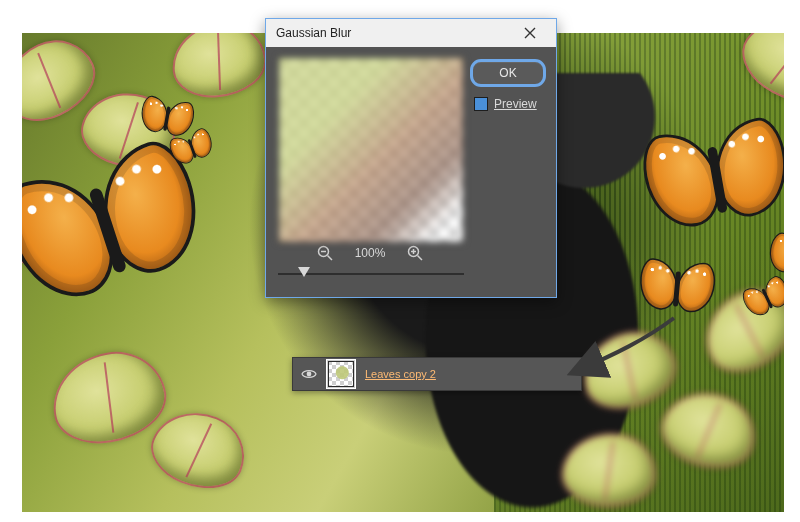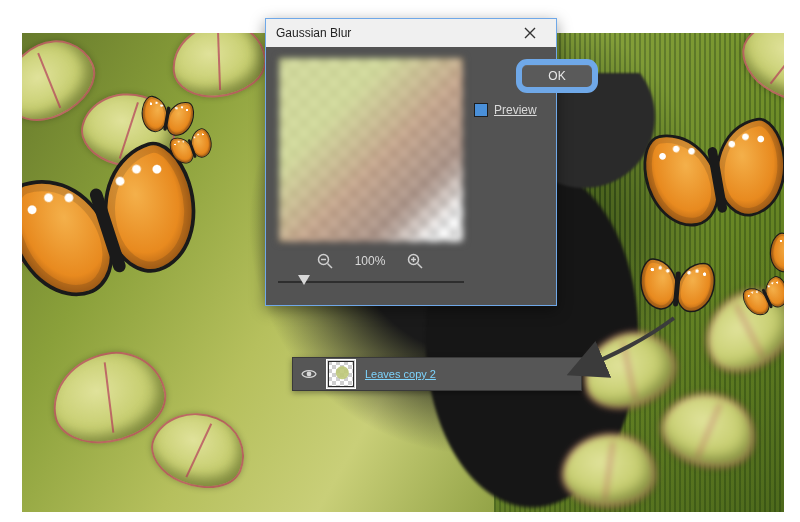--- a/index.html
+++ b/index.html
@@ -158,31 +158,30 @@
     display: flex;
     flex-direction: column;
     align-items: center;
     gap: 8px;
     padding-left: 6px;
     padding-top: 2px;
   }
   .ps-btn {
     width: 70px;
     height: 22px;
-    border: 6px solid #0f172a;
+    border: 3px solid #0f172a;
     border-radius: 11px;
     background: #5a5a5a;
     color: #e8e8e8;
     display: flex;
     align-items: center;
     justify-content: center;
     font-size: 12px;
     cursor: pointer;
     box-shadow: inset 0 1px 0 rgba(255,255,255,0.08);
-    margin-left: 46px;
   }
   .ps-btn.primary { border-color: #6fa8e8; }
   .preview-check {
     display: flex;
     align-items: center;
     gap: 6px;
     margin-top: 2px;
     align-self: flex-start;
     margin-left: 4px;
     color: #d9d9d9;
@@ -195,21 +194,20 @@
   }
   .checkbox.checked {
     background: #4a90d9;
     position: relative;
   }
   .zoom-row {
     display: flex;
     align-items: center;
     justify-content: center;
     gap: 20px;
-    margin-top: 8px;
     color: #d9d9d9;
     width: 184px;
   }
   .zoom-btn {
     width: 20px; height: 20px;
     display: flex; align-items: center; justify-content: center;
     cursor: pointer;
   }
   .zoom-btn svg { width: 16px; height: 16px; stroke: #cfcfcf; fill: none; stroke-width: 1.5; }
   .radius-row {
@@ -258,21 +256,21 @@
     top: 357px;
     width: 290px;
     height: 34px;
     background: #565656;
     border: 1px solid #3a3a3a;
     display: flex;
     align-items: center;
     gap: 10px;
     padding: 0 8px;
     box-sizing: border-box;
-    color: #7dd3fc;
+    color: #fdba74;
     box-shadow: 0 2px 6px rgba(0,0,0,0.35);
   }
   .eye {
     width: 16px; height: 16px;
     display: flex; align-items: center; justify-content: center;
     cursor: pointer;
   }
   .layer-thumb {
     width: 26px;
     height: 26px;

